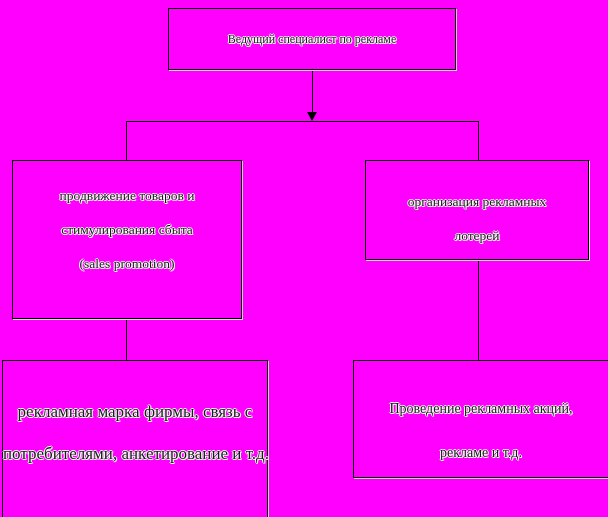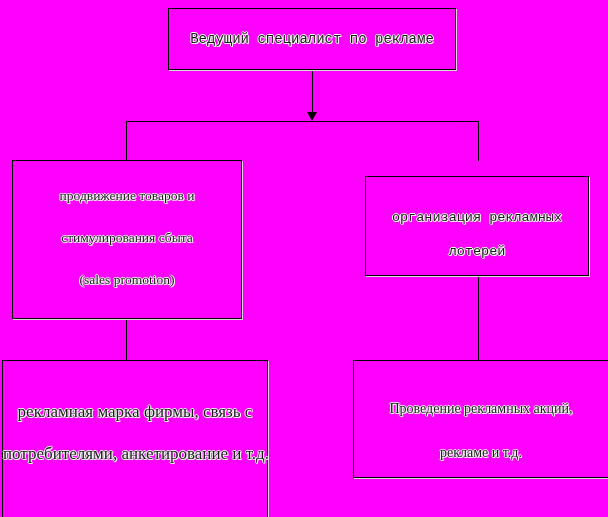--- a/index.html
+++ b/index.html
@@ -44,35 +44,33 @@
       -1px  0   0 #ffffff,
        0    1px 0 #f2f2f2,
        0   -1px 0 #ffffff,
        1px  1px 0 #f0f0f0;
   }
 
   
   #box-top {
     left: 168px;  top: 8px;   width: 288px; height: 62px;
   }
-  #box-top .line { font-size: 14px; line-height: 20px; font-family: Liberation Mono, monospace; }
+  #box-top .line { font-size: 12px; line-height: 20px; }
 
   #box-promo {
     left: 12px;   top: 160px; width: 230px; height: 159px;
     padding-top: 18px;
     justify-content: flex-start;
-    gap: 8px;
   }
   #box-promo .line { font-size: 13.5px; line-height: 34px; }
 
   #box-campaign {
-    left: 365px;  top: 176px; width: 224px; height: 100px;
+    left: 365px;  top: 160px; width: 224px; height: 100px;
     padding-top: 24px;
     justify-content: flex-start;
-    font-family: Liberation Mono, monospace;
   }
   #box-campaign .line { font-size: 13.5px; line-height: 34px; }
 
   #box-brand {
     left: 2px;    top: 360px; width: 266px; height: 175px;
     padding-top: 30px;
     justify-content: flex-start;
   }
   #box-brand .line { font-size: 17px; line-height: 42px; }
 

